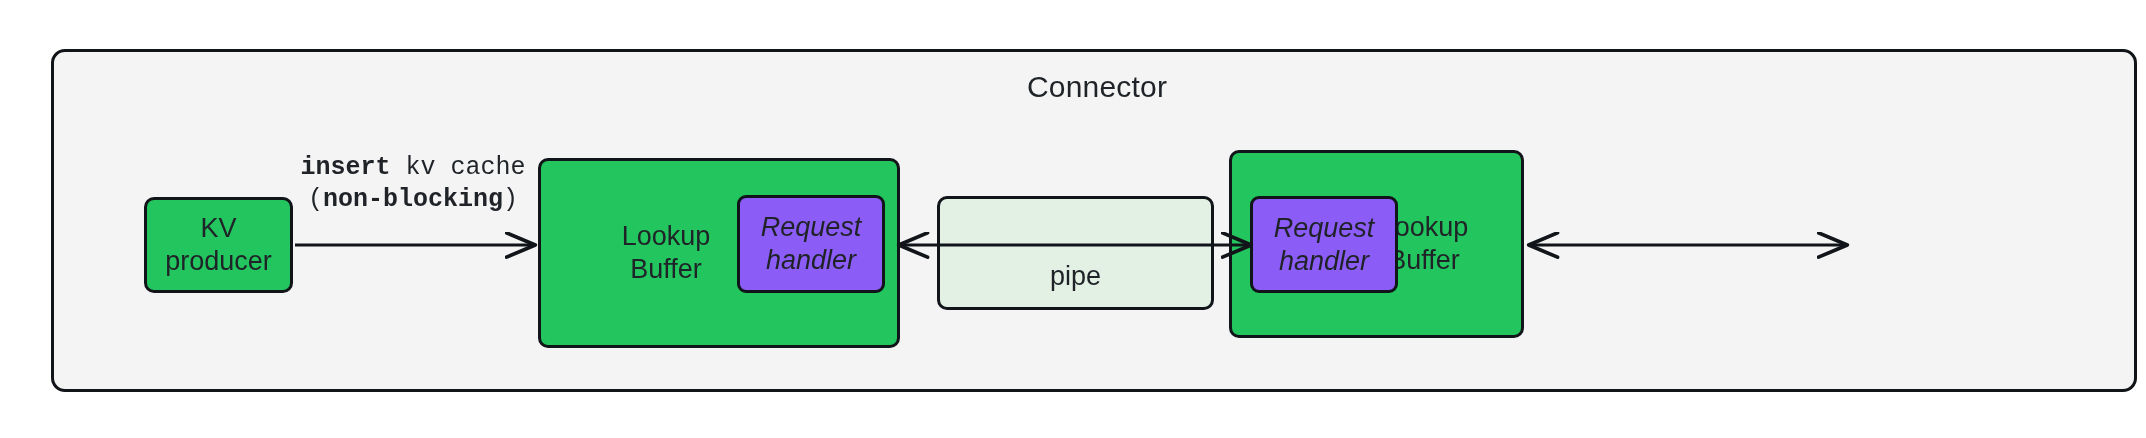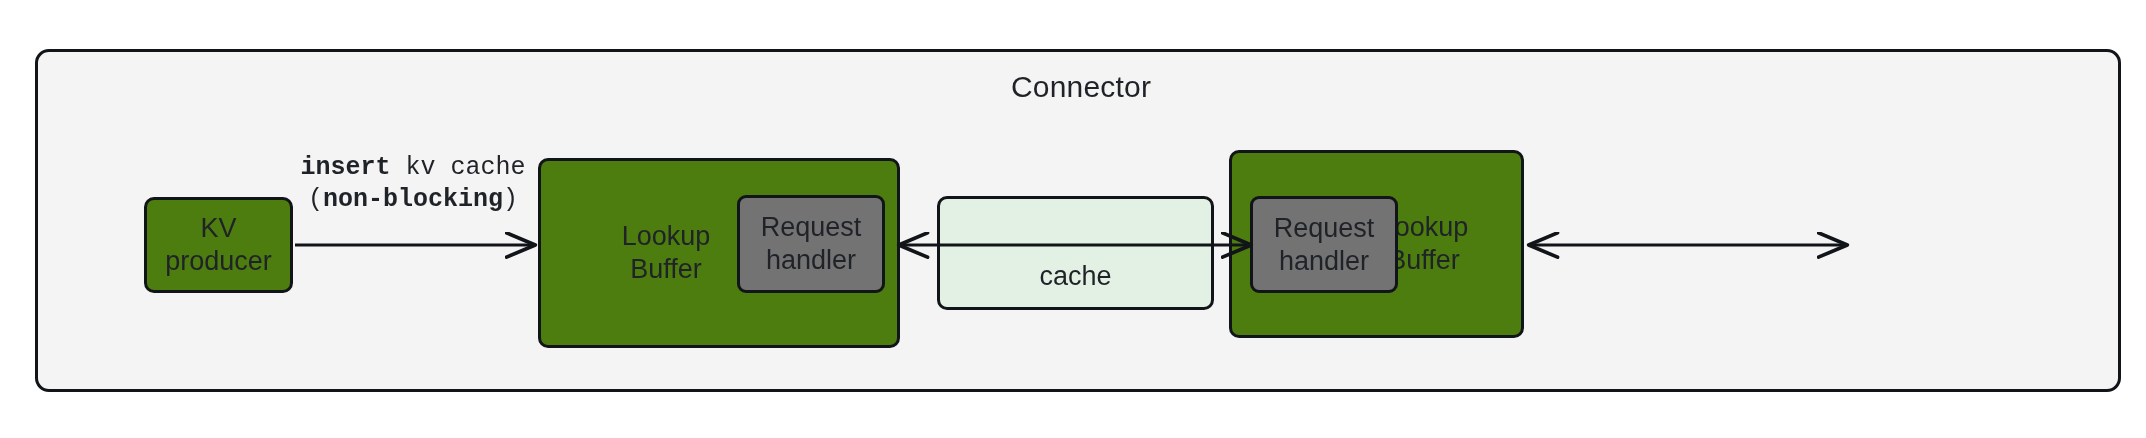--- a/index.html
+++ b/index.html
@@ -14,21 +14,21 @@
     position: relative;
     width: 2146px;
     height: 438px;
     background: #ffffff;
     overflow: hidden;
   }
 
   
   .connector-box {
     position: absolute;
-    left: 35px;
+    left: 51px;
     top: 49px;
     width: 2086px;
     height: 343px;
     box-sizing: border-box;
     background: #f4f4f4;
     border: 3px solid #111418;
     border-radius: 14px;
   }
   .connector-title {
     position: absolute;
@@ -49,21 +49,21 @@
     display: flex;
     flex-direction: column;
     align-items: center;
     justify-content: center;
     text-align: center;
     color: #1f2328;
     line-height: 1.22;
     white-space: pre-line;
   }
   .node-blue {
-    background: #4d7c0f;
+    background: #22c55e;
     border: 3px solid #111418;
     border-radius: 10px;
   }
   .node-green {
     background: #e3f1e4;
     border: 3px solid #111418;
     border-radius: 10px;
   }
 
   
@@ -92,32 +92,33 @@
   .lookup-right .lb-label {
     position: absolute;
     right: 22px; top: 50%;
     transform: translateY(-50%);
     width: 150px;
     text-align: center;
   }
   .req-handler {
     position: absolute;
     box-sizing: border-box;
-    background: #737373;
+    background: #8b5cf6;
     border: 3px solid #111418;
     border-radius: 9px;
     display: flex;
     flex-direction: column;
     align-items: center;
     justify-content: center;
     font-size: 27px;
     color: #1f2328;
     line-height: 1.22;
     white-space: pre-line;
     text-align: center;
+    font-style: italic;
   }
   .rh-left  { left: 737px;  top: 195px; width: 148px; height: 98px; }
   .rh-right { left: 1250px; top: 196px; width: 148px; height: 97px; }
 
   .pipe {
     left: 937px; top: 196px; width: 277px; height: 114px;
     font-size: 27px;
     justify-content: flex-end;
     padding-bottom: 14px;
   }
@@ -156,21 +157,21 @@
 producer</div>
 
   <div class="node node-blue lookup-left">
     <span class="lb-label">Lookup
 Buffer</span>
   </div>
 
   <div class="req-handler rh-left">Request
 handler</div>
 
-  <div class="node node-green pipe">cache</div>
+  <div class="node node-green pipe">pipe</div>
 
   <div class="node node-blue lookup-right">
     <span class="lb-label">Lookup
 Buffer</span>
   </div>
 
   <div class="req-handler rh-right">Request
 handler</div>
 
   <svg id="arrows" viewBox="0 0 2146 438" xmlns="http://www.w3.org/2000/svg">

